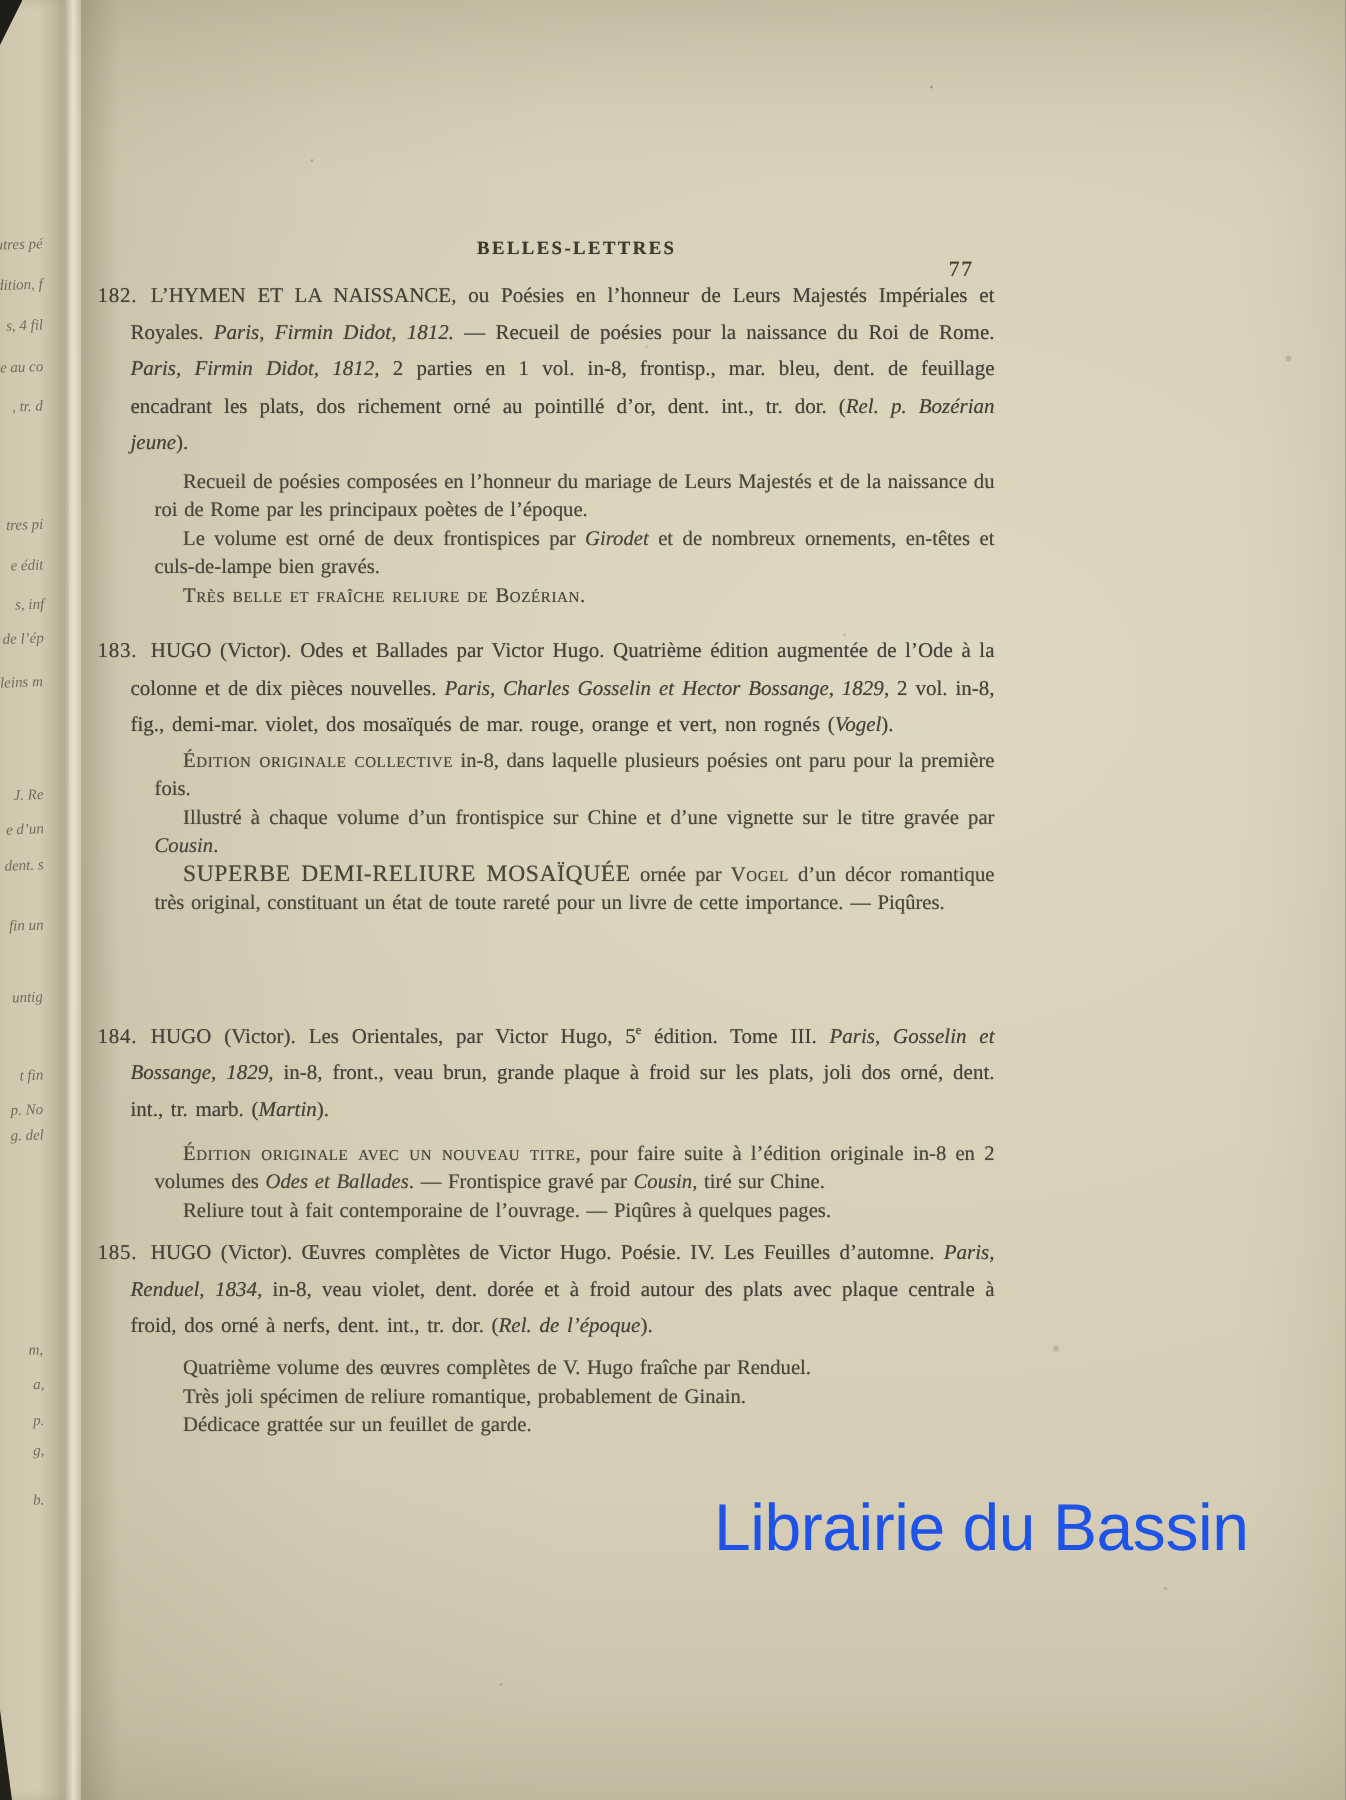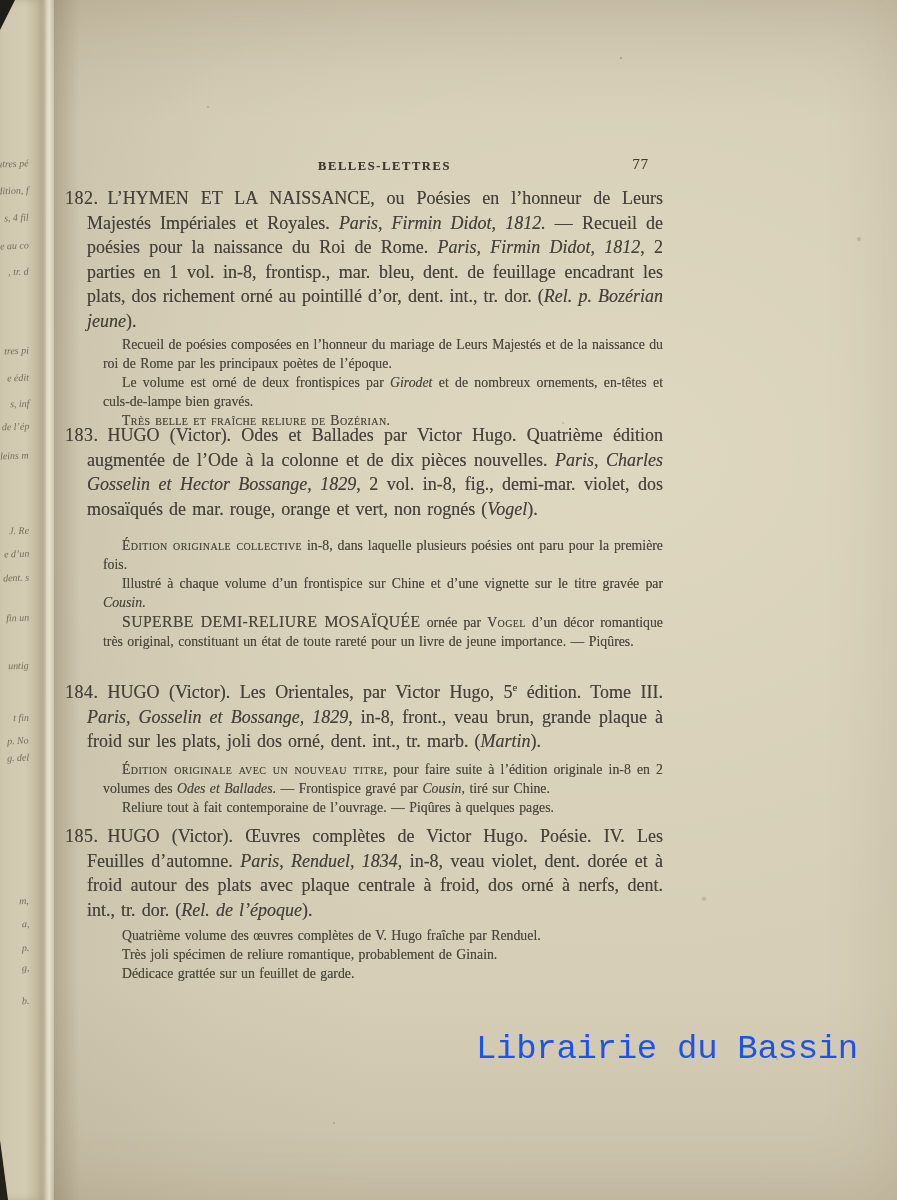--- a/index.html
+++ b/index.html
@@ -78,29 +78,29 @@
     text-shadow: 0 0 0.6px rgba(62,58,48,0.55);
   }
   .page-header {
     position: absolute; top: 156px; left: 0; width: 100%;
     text-align: center;
   }
   .running-title {
     font-size: 12.5px; font-weight: bold; letter-spacing: 1.6px; color: #3e3a30; padding-left: 41px;
   }
   .page-number {
-    position: absolute; right: 14px; top: 0;
+    position: absolute; right: 14px; top: 16px;
     font-size: 14.5px; letter-spacing: 1px; color: #3e3a30;
   }
 
   .entry { position: absolute; left: 0; width: 598px; }
 
   .entry-head {
     margin: 0;
-    font-size: 18px; line-height: 24.5px;
+    font-size: 14px; line-height: 24.5px;
     text-align: justify;
     padding-left: 22px; text-indent: -22px;
     word-spacing: 1.6px;
   }
   .entry-number { margin-right: 9px; letter-spacing: 0.5px; }
 
   .entry-notes { margin-left: 38px; width: 560px; }
   .note {
     margin: 0;
     font-size: 13.8px; line-height: 19px;
@@ -110,23 +110,23 @@
     color: #4a463c;
   }
 
   .seg-n  {}
   .seg-i  { font-style: italic; }
   .seg-sc { font-variant: small-caps; letter-spacing: 0.4px; }
   .seg-sup{ font-size: 0.6em; vertical-align: super; letter-spacing: 0; }
   .seg-lg { font-size: 1.14em; letter-spacing: 0.4px; }
 
   .watermark {
-    position: absolute; left: 476px; top: 1030px;
-    font-family: Liberation Mono, monospace;
-    font-size: 34px; font-weight: 400; letter-spacing: -0.3px;
+    position: absolute; left: 476px; top: 994px;
+    font-family: Liberation Sans, sans-serif;
+    font-size: 44px; font-weight: 400; letter-spacing: -0.3px;
     color: var(--wm-blue);
     text-shadow: none;
   }
 </style>
 </head>
 <body>
 
 <div class="photo">
 
   <div class="facing-page-edge">
@@ -171,24 +171,24 @@
       <p class="entry-head"><span class="entry-number">182.</span><span><span class="seg-n">L’HYMEN ET LA NAISSANCE, ou Poésies en l’honneur de Leurs Majestés Impériales et Royales. </span><span class="seg-i">Paris, Firmin Didot, 1812.</span><span class="seg-n"> — Recueil de poésies pour la naissance du Roi de Rome. </span><span class="seg-i">Paris, Firmin Didot, 1812</span><span class="seg-n">, 2 parties en 1 vol. in-8, frontisp., mar. bleu, dent. de feuillage encadrant les plats, dos richement orné au pointillé d’or, dent. int., tr. dor. (</span><span class="seg-i">Rel. p. Bozérian jeune</span><span class="seg-n">).</span></span></p>
       <div class="entry-notes" style="margin-top:2px">
         <p class="note"><span class="seg-n">Recueil de poésies composées en l’honneur du mariage de Leurs Majestés et de la naissance du roi de Rome par les principaux poètes de l’époque.</span></p>
         <p class="note"><span class="seg-n">Le volume est orné de deux frontispices par </span><span class="seg-i">Girodet</span><span class="seg-n"> et de nombreux ornements, en-têtes et culs-de-lampe bien gravés.</span></p>
         <p class="note"><span class="seg-sc">Très belle et fraîche reliure de Bozérian.</span></p>
       </div>
     </section>
 
     <section class="entry" style="top:423px">
       <p class="entry-head"><span class="entry-number">183.</span><span><span class="seg-n">HUGO (Victor). Odes et Ballades par Victor Hugo. Quatrième édition augmentée de l’Ode à la colonne et de dix pièces nouvelles. </span><span class="seg-i">Paris, Charles Gosselin et Hector Bossange, 1829</span><span class="seg-n">, 2 vol. in-8, fig., demi-mar. violet, dos mosaïqués de mar. rouge, orange et vert, non rognés (</span><span class="seg-i">Vogel</span><span class="seg-n">).</span></span></p>
-      <div class="entry-notes" style="margin-top:15px">
+      <div class="entry-notes" style="margin-top:0">
         <p class="note"><span class="seg-sc">Édition originale collective</span><span class="seg-n"> in-8, dans laquelle plusieurs poésies ont paru pour la première fois.</span></p>
         <p class="note"><span class="seg-n">Illustré à chaque volume d’un frontispice sur Chine et d’une vignette sur le titre gravée par </span><span class="seg-i">Cousin</span><span class="seg-n">.</span></p>
-        <p class="note"><span class="seg-lg">SUPERBE DEMI-RELIURE MOSAÏQUÉE</span><span class="seg-n"> ornée par </span><span class="seg-sc">Vogel</span><span class="seg-n"> d’un décor romantique très original, constituant un état de toute rareté pour un livre de jeune importance. — Piqûres.</span></p>
+        <p class="note"><span class="seg-lg">SUPERBE DEMI-RELIURE MOSAÏQUÉE</span><span class="seg-n"> ornée par </span><span class="seg-sc">Vogel</span><span class="seg-n"> d’un décor romantique très original, constituant un état de toute rareté pour un livre de cette importance. — Piqûres.</span></p>
       </div>
     </section>
 
     <section class="entry" style="top:675px">
       <p class="entry-head"><span class="entry-number">184.</span><span><span class="seg-n">HUGO (Victor). Les Orientales, par Victor Hugo, 5</span><span class="seg-sup">e</span><span class="seg-n"> édition. Tome III. </span><span class="seg-i">Paris, Gosselin et Bossange, 1829</span><span class="seg-n">, in-8, front., veau brun, grande plaque à froid sur les plats, joli dos orné, dent. int., tr. marb. (</span><span class="seg-i">Martin</span><span class="seg-n">).</span></span></p>
       <div class="entry-notes" style="margin-top:6px">
         <p class="note"><span class="seg-sc">Édition originale avec un nouveau titre</span><span class="seg-n">, pour faire suite à l’édition originale in-8 en 2 volumes des </span><span class="seg-i">Odes et Ballades</span><span class="seg-n">. — Frontispice gravé par </span><span class="seg-i">Cousin</span><span class="seg-n">, tiré sur Chine.</span></p>
         <p class="note"><span class="seg-n">Reliure tout à fait contemporaine de l’ouvrage. — Piqûres à quelques pages.</span></p>
       </div>
     </section>

